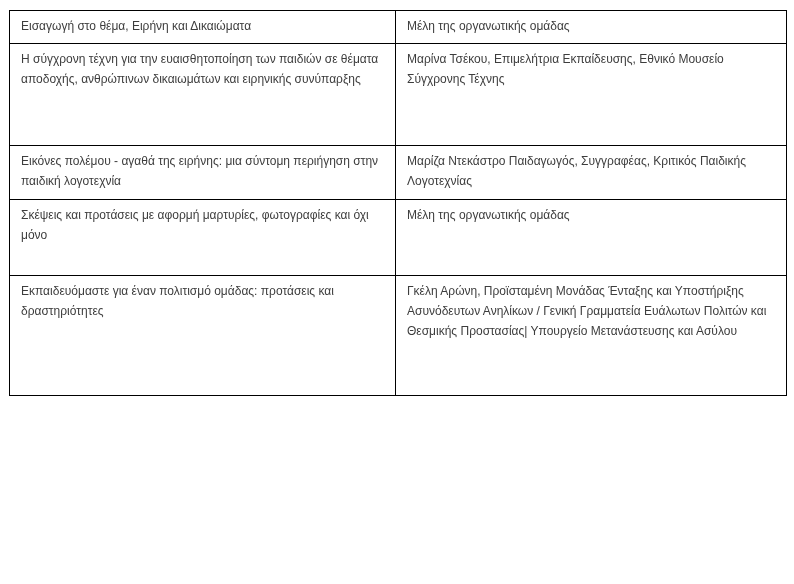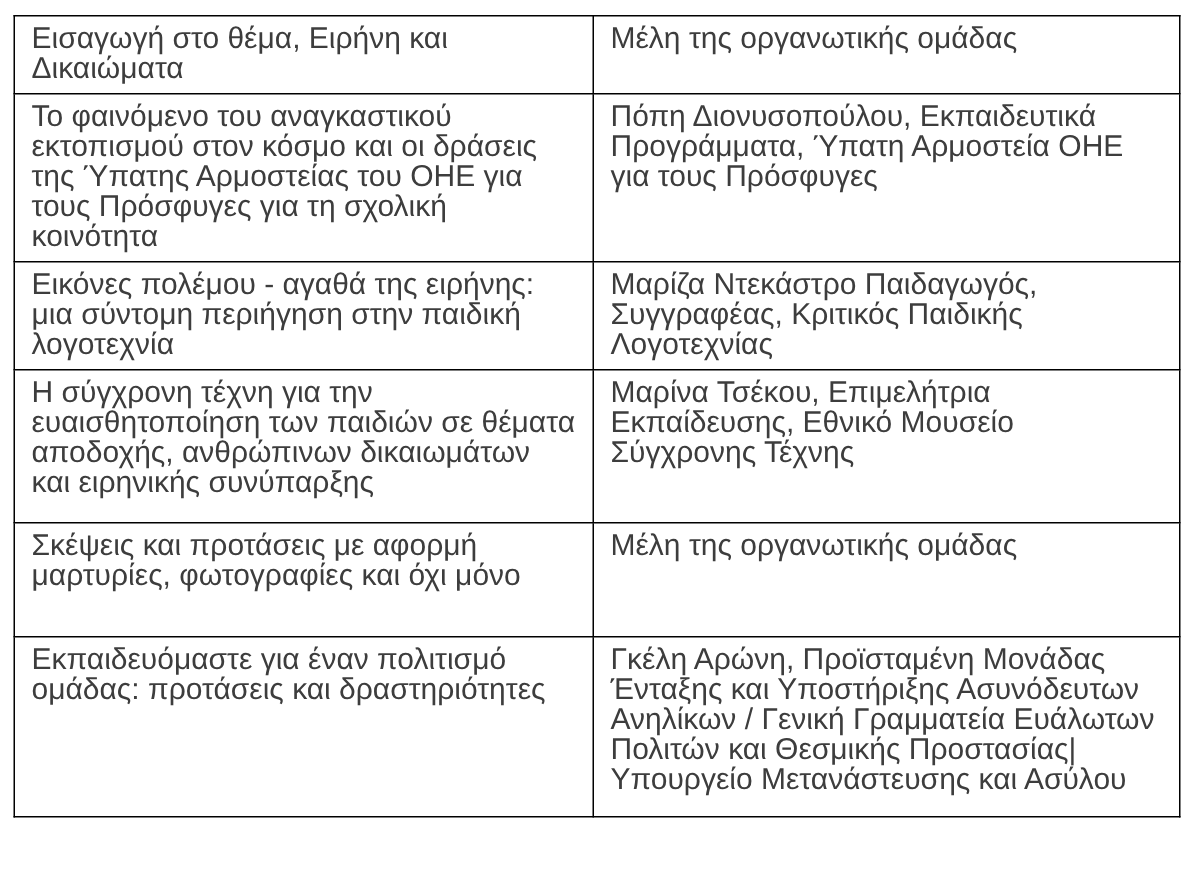--- a/index.html
+++ b/index.html
@@ -28,51 +28,47 @@
     width: 777px;
     border-collapse: collapse;
     table-layout: fixed;
   }
   table.doc-table col.col-left  { width: 386px; }
   table.doc-table col.col-right { width: 391px; }
   table.doc-table td {
     border: 1px solid var(--border);
     vertical-align: top;
     padding: 5px 11px 6px 11px;
-    font-size: 20px;
+    font-size: 12px;
     line-height: 20px;
     color: var(--text);
     word-wrap: break-word;
   }
 </style>
 </head>
 <body>
 
 <div class="page">
   <table class="doc-table">
     <colgroup>
       <col class="col-left">
       <col class="col-right">
     </colgroup>
     <tbody>
       <tr style="height:33px">
         <td>Εισαγωγή στο θέμα, Ειρήνη και Δικαιώματα</td>
         <td>Μέλη της οργανωτικής ομάδας</td>
       </tr>
-      <tr style="height:107px">
-        <td>Το φαινόμενο του αναγκαστικού εκτοπισμού στον κόσμο και οι δράσεις της Ύπατης Αρμοστείας του ΟΗΕ για τους Πρόσφυγες για τη σχολική κοινότητα</td>
-        <td>Πόπη Διονυσοπούλου, Εκπαιδευτικά Προγράμματα, Ύπατη Αρμοστεία ΟΗΕ για τους Πρόσφυγες</td>
+      <tr style="height:102px">
+        <td>Η σύγχρονη τέχνη για την ευαισθητοποίηση των παιδιών σε θέματα αποδοχής, ανθρώπινων δικαιωμάτων και ειρηνικής συνύπαρξης</td>
+        <td>Μαρίνα Τσέκου, Επιμελήτρια Εκπαίδευσης, Εθνικό Μουσείο Σύγχρονης Τέχνης</td>
       </tr>
       <tr style="height:54px">
         <td>Εικόνες πολέμου - αγαθά της ειρήνης: μια σύντομη περιήγηση στην παιδική λογοτεχνία</td>
         <td>Μαρίζα Ντεκάστρο Παιδαγωγός, Συγγραφέας, Κριτικός Παιδικής Λογοτεχνίας</td>
-      </tr>
-      <tr style="height:102px">
-        <td>Η σύγχρονη τέχνη για την ευαισθητοποίηση των παιδιών σε θέματα αποδοχής, ανθρώπινων δικαιωμάτων και ειρηνικής συνύπαρξης</td>
-        <td>Μαρίνα Τσέκου, Επιμελήτρια Εκπαίδευσης, Εθνικό Μουσείο Σύγχρονης Τέχνης</td>
       </tr>
       <tr style="height:76px">
         <td>Σκέψεις και προτάσεις με αφορμή μαρτυρίες, φωτογραφίες και όχι μόνο</td>
         <td>Μέλη της οργανωτικής ομάδας</td>
       </tr>
       <tr style="height:120px">
         <td>Εκπαιδευόμαστε για έναν πολιτισμό ομάδας: προτάσεις και δραστηριότητες</td>
         <td>Γκέλη Αρώνη, Προϊσταμένη Μονάδας Ένταξης και Υποστήριξης Ασυνόδευτων Ανηλίκων / Γενική Γραμματεία Ευάλωτων Πολιτών και Θεσμικής Προστασίας| Υπουργείο Μετανάστευσης και Ασύλου</td>
       </tr>
     </tbody>

